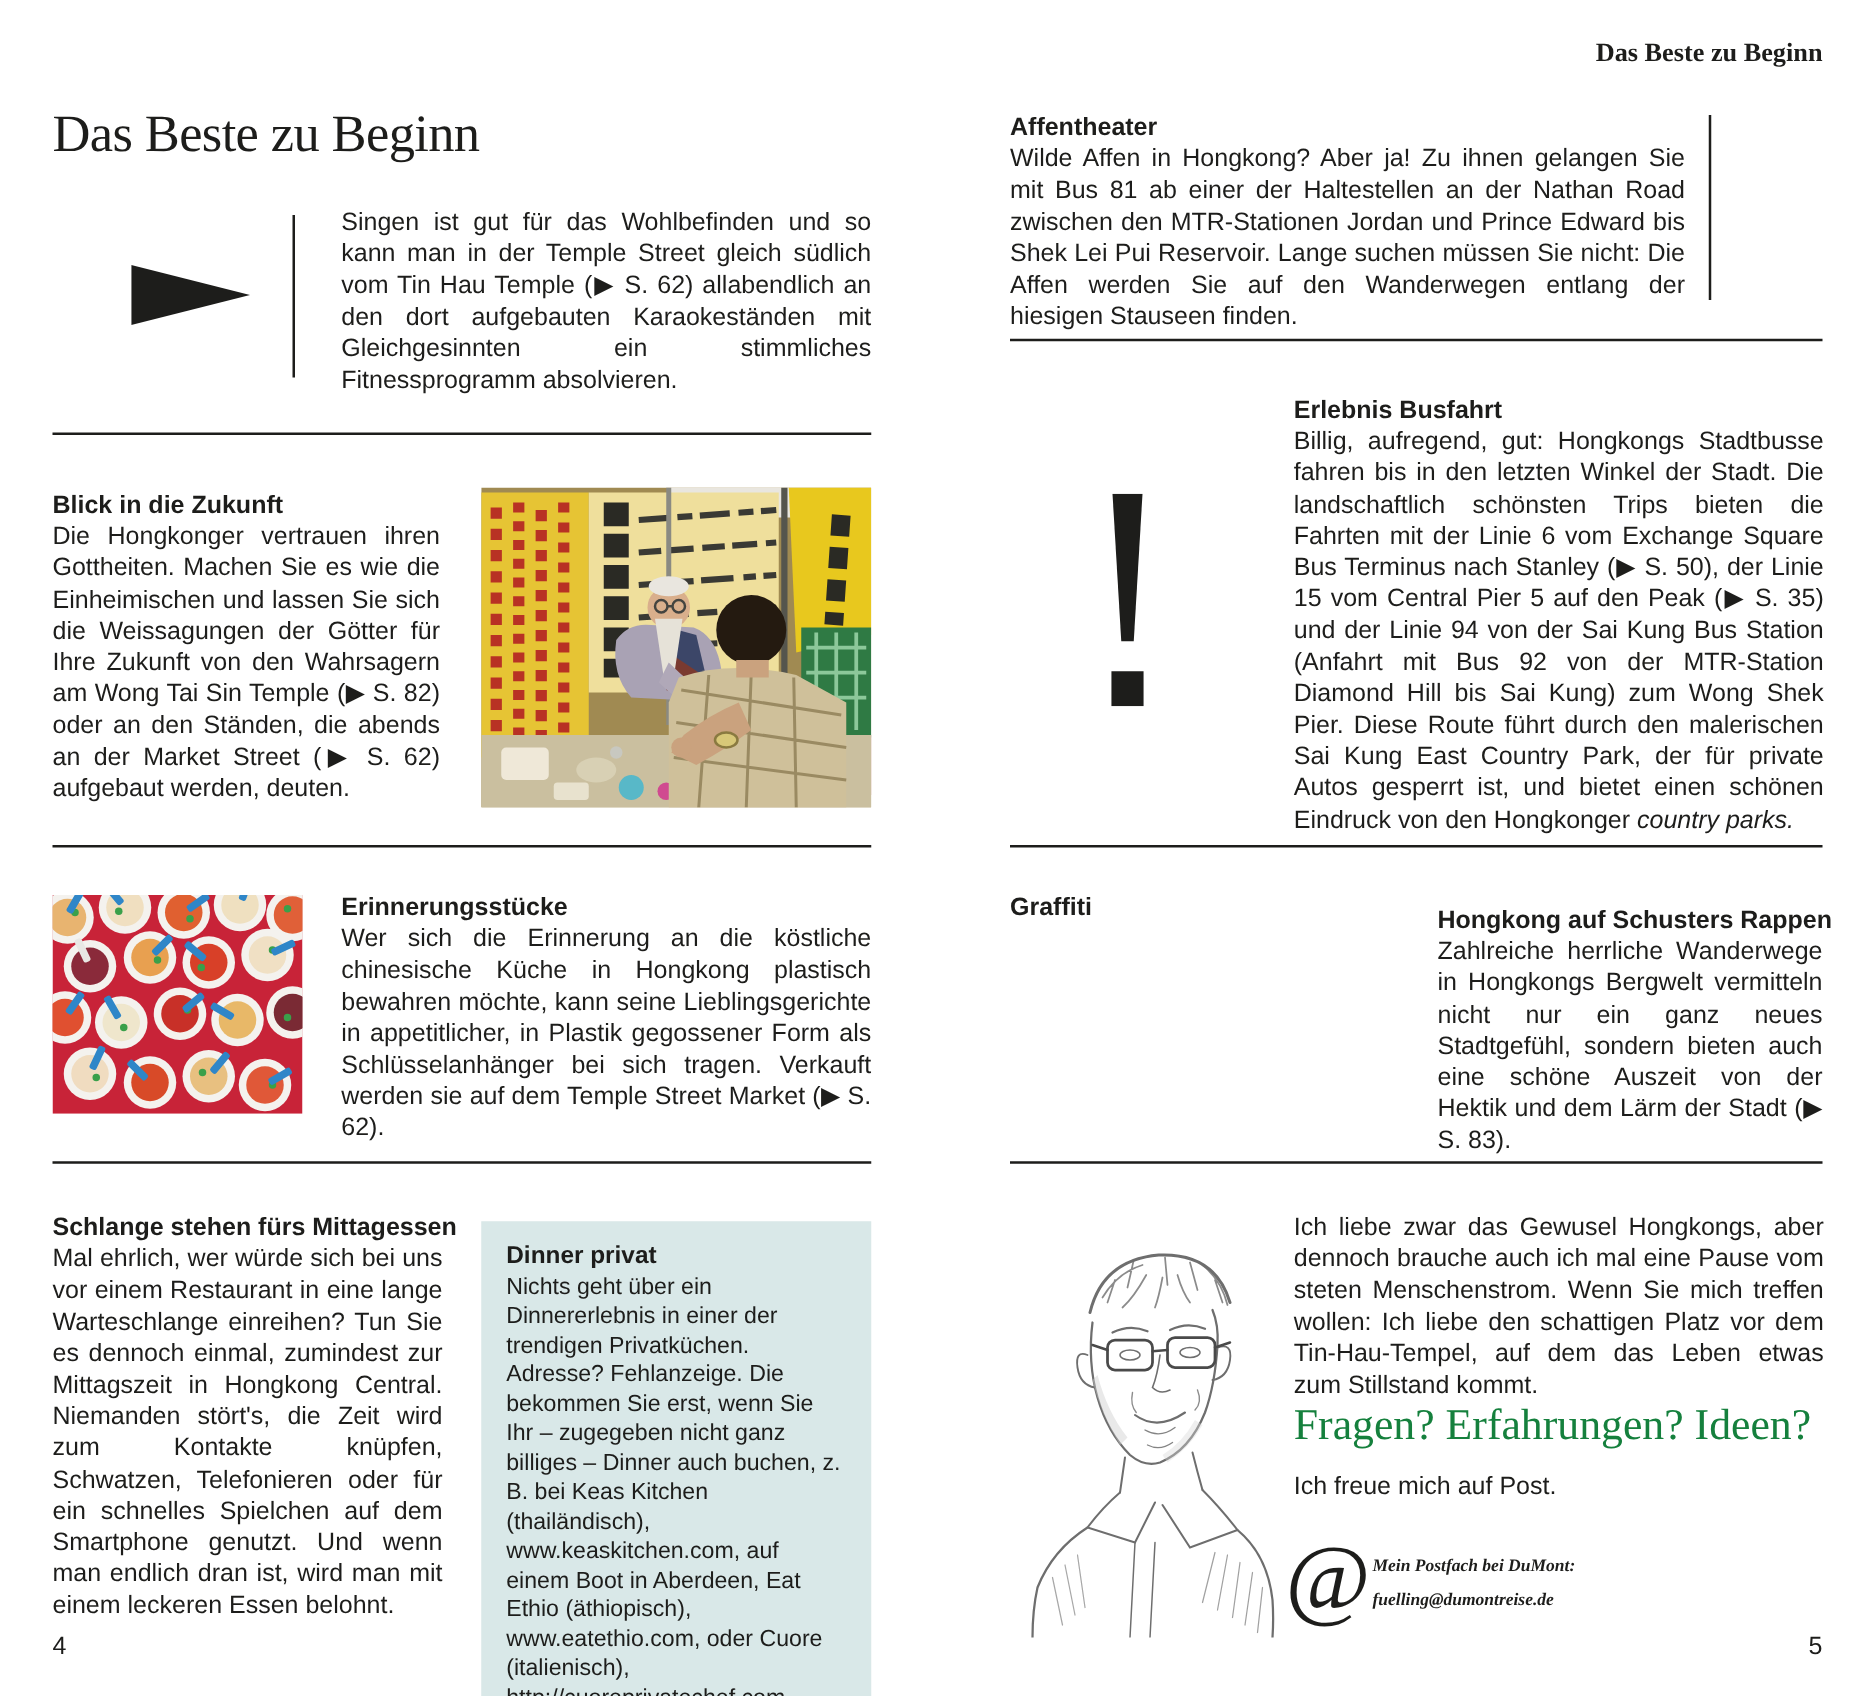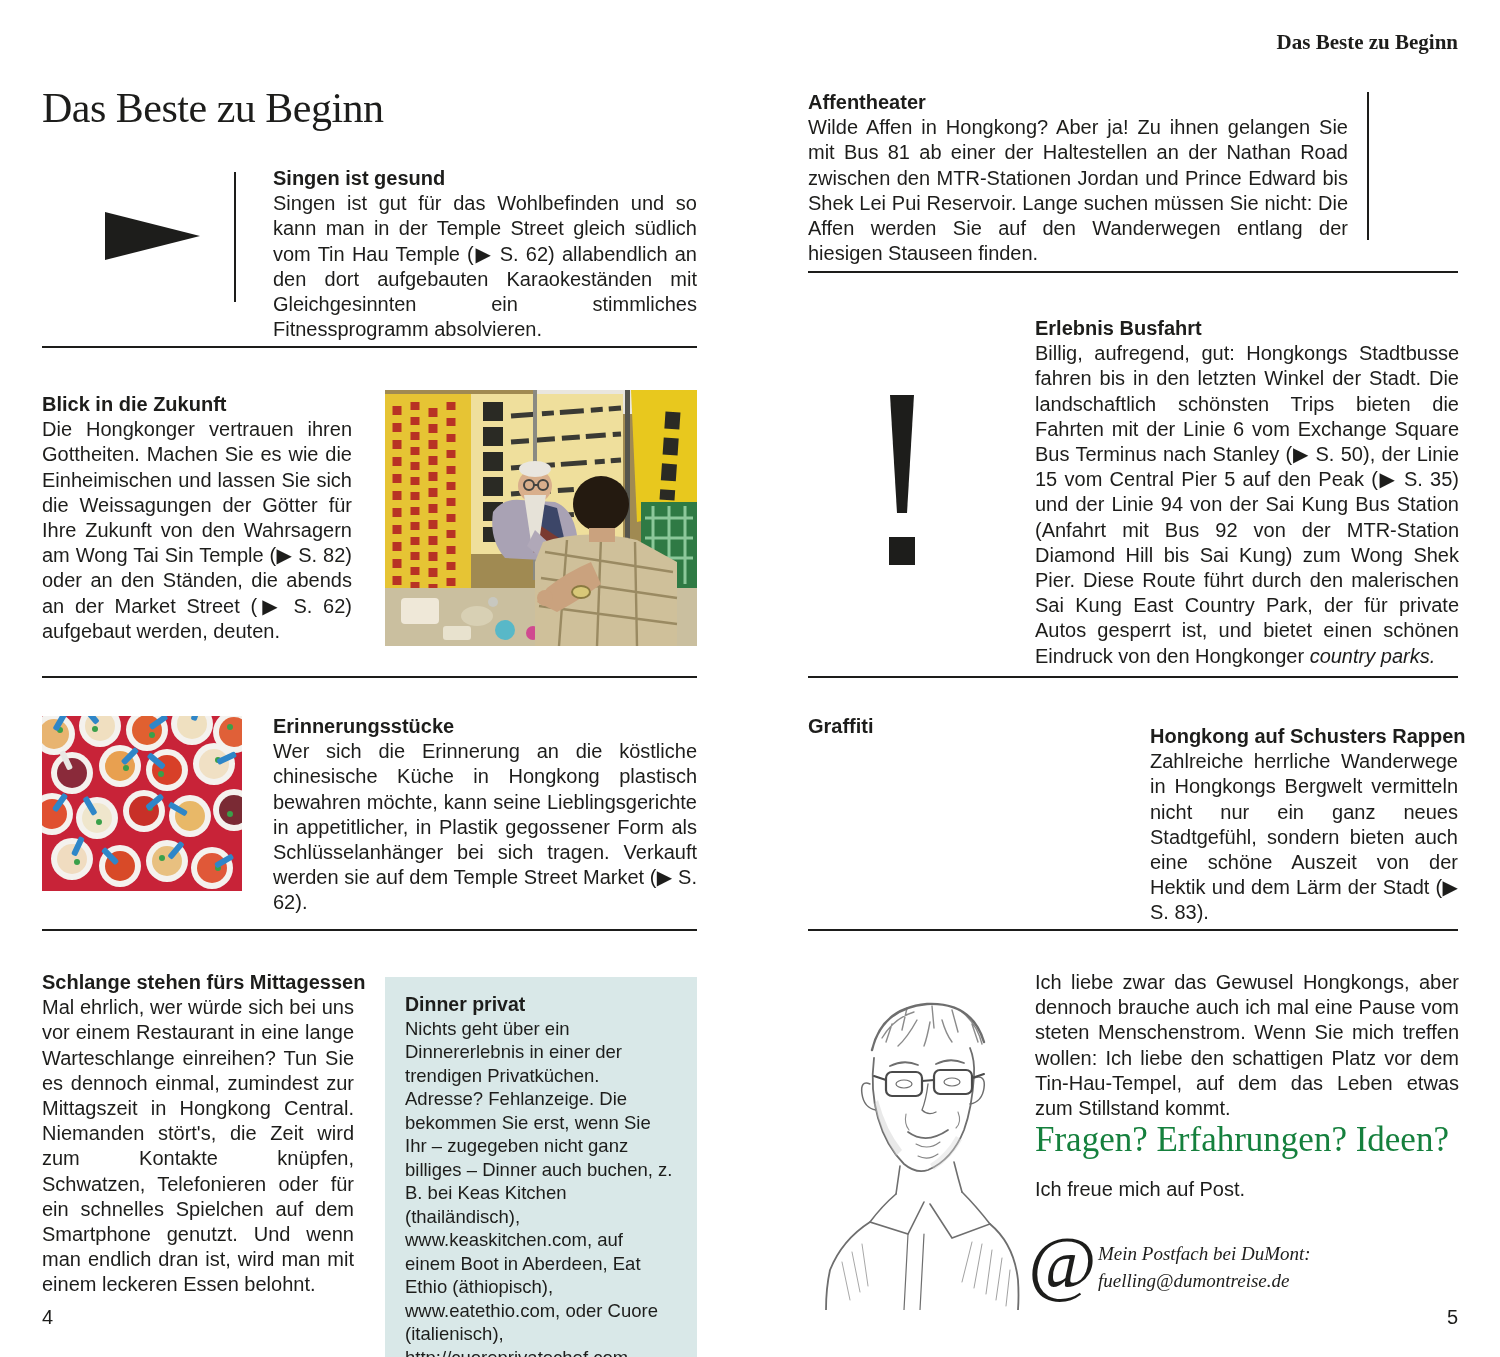--- a/index.html
+++ b/index.html
@@ -11,38 +11,37 @@
   .sec{font-size:20px;line-height:25.2px;text-align:justify;}
   .sec .h{display:block;font-weight:700;font-size:20px;white-space:nowrap;text-align:left;}
   .hr{height:1.6px;background:#1d1d1b;}
   .vr{width:2px;background:#1d1d1b;}
   .box{background:#d9e8e8;box-sizing:border-box;padding:16px 20px;text-align:left;
        font-size:18.5px;line-height:23.5px;}
   .box .h{display:block;font-weight:700;font-size:19.5px;}
   .pagenum{font-size:20px;}
   .contact-h{font-family:"Liberation Serif",serif;font-size:35px;color:#15803d;}
   .at{font-family:"Liberation Serif",serif;font-style:italic;font-size:74px;line-height:70px;}
-  .postfach{font-family:"Liberation Serif",serif;font-style:italic;font-size:19px;line-height:27px;}
+  .postfach{font-family:"Liberation Serif",serif;font-style:italic;font-size:14px;line-height:27px;font-weight:bold;}
   .photo{display:block;}
   i{font-style:italic;}
 </style>
 </head>
 <body>
 
 <div id="canvas">
 
   <div class="abs title" style="left:42px;top:84px;">Das Beste zu Beginn</div>
 
   <svg class="abs" style="left:105px;top:212px;" width="95" height="48" viewBox="0 0 95 48">
     <polygon points="0,0 95,24 0,48" fill="#1d1d1b"></polygon>
   </svg>
   <div class="abs vr" style="left:234px;top:172px;height:130px;"></div>
 
   <div class="abs sec" style="left:273px;top:166px;width:424px;">
-    <span class="h">Singen ist gesund</span>
     <span>Singen ist gut für das Wohlbefinden und so kann man in der Temple Street gleich südlich vom Tin Hau Temple (▶ S. 62) allabendlich an den dort aufgebauten Karaokeständen mit Gleichgesinnten ein stimmliches Fitnessprogramm absolvieren.</span>
   </div>
 
   <div class="abs hr" style="left:42px;top:346px;width:655px;"></div>
 
   <div class="abs sec" style="left:42px;top:392px;width:310px;">
     <span class="h">Blick in die Zukunft</span>
     <span>Die Hongkonger vertrauen ihren Gottheiten. Machen Sie es wie die Einheimischen und lassen Sie sich die Weissagungen der Götter für Ihre Zukunft von den Wahrsagern am Wong Tai Sin Temple (▶ S. 82) oder an den Ständen, die abends an der Market Street (▶ S. 62) aufgebaut werden, deuten.</span>
   </div>
 

